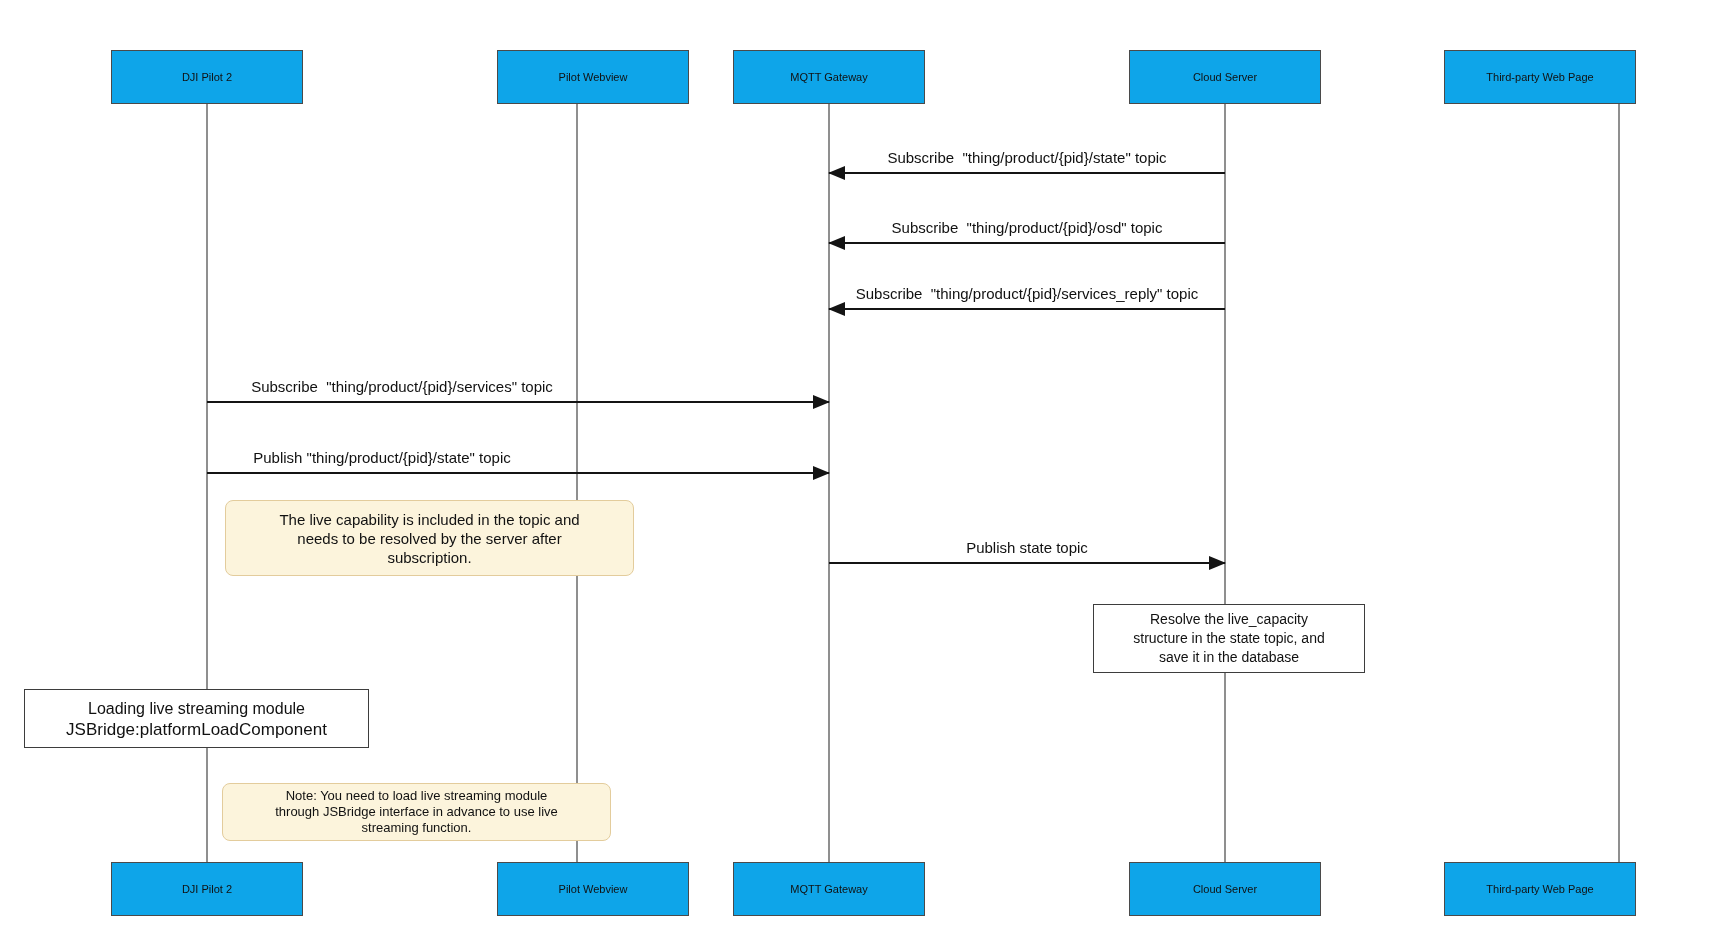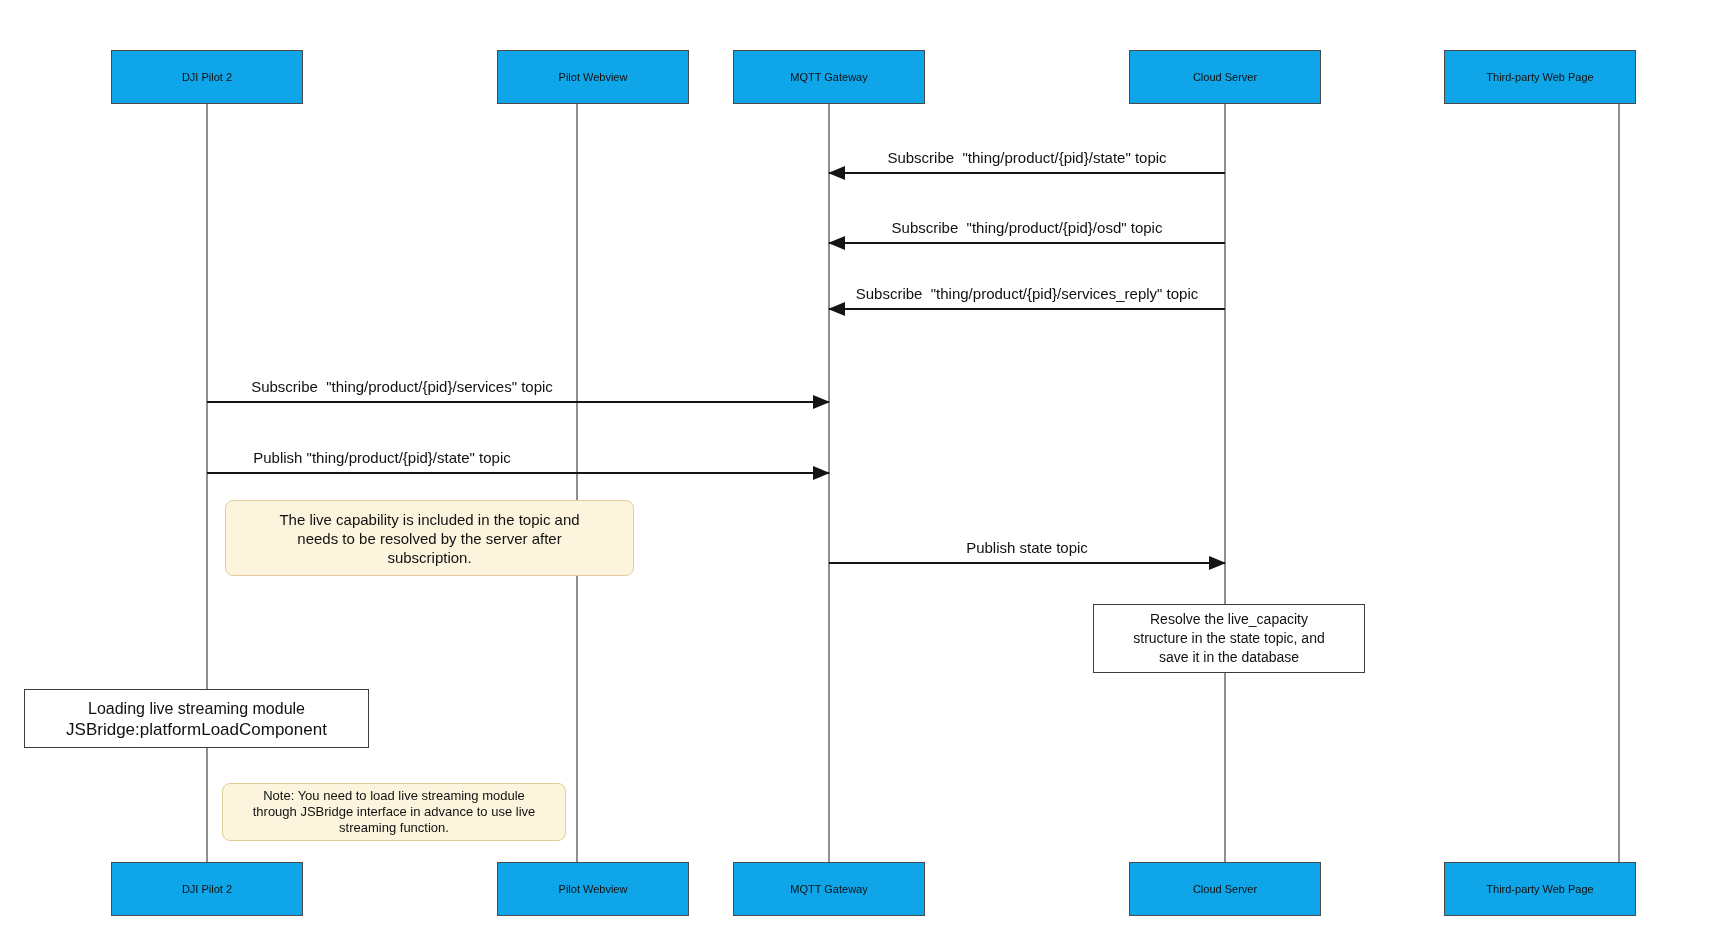--- a/index.html
+++ b/index.html
@@ -49,21 +49,21 @@
   .head-right{right:-1px;top:-6px;border-width:7px 0 7px 17px;
     border-color:transparent transparent transparent var(--message-line);}
 
   .note{
     position:absolute;box-sizing:border-box;background:var(--note-fill);
     border:1px solid var(--note-border);border-radius:8px;
     display:flex;flex-direction:column;justify-content:center;text-align:center;
     z-index:3;
   }
   #note1{left:225px;top:500px;width:409px;height:76px;font-size:15px;line-height:19px;}
-  #note2{left:222px;top:783px;width:344px;height:58px;font-size:13px;line-height:16px;}
+  #note2{left:222px;top:783px;width:389px;height:58px;font-size:13px;line-height:16px;}
 
   .pbox{
     position:absolute;box-sizing:border-box;background:#fff;border:1px solid #3d3d3d;
     display:flex;flex-direction:column;justify-content:center;text-align:center;
     z-index:3;
   }
   #pbox-resolve{left:1093px;top:604px;width:272px;height:69px;font-size:14px;line-height:19px;}
   #pbox-loading{left:24px;top:689px;width:345px;height:59px;font-size:16px;line-height:21px;}
   #pbox-loading .bold-line{font-weight:normal;font-size:17px;}
 </style>

